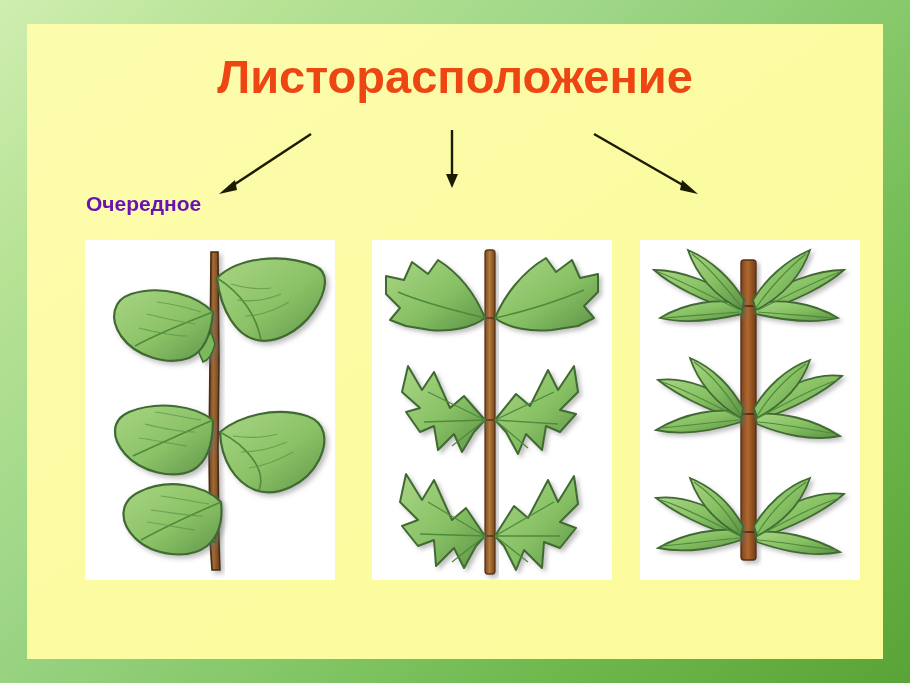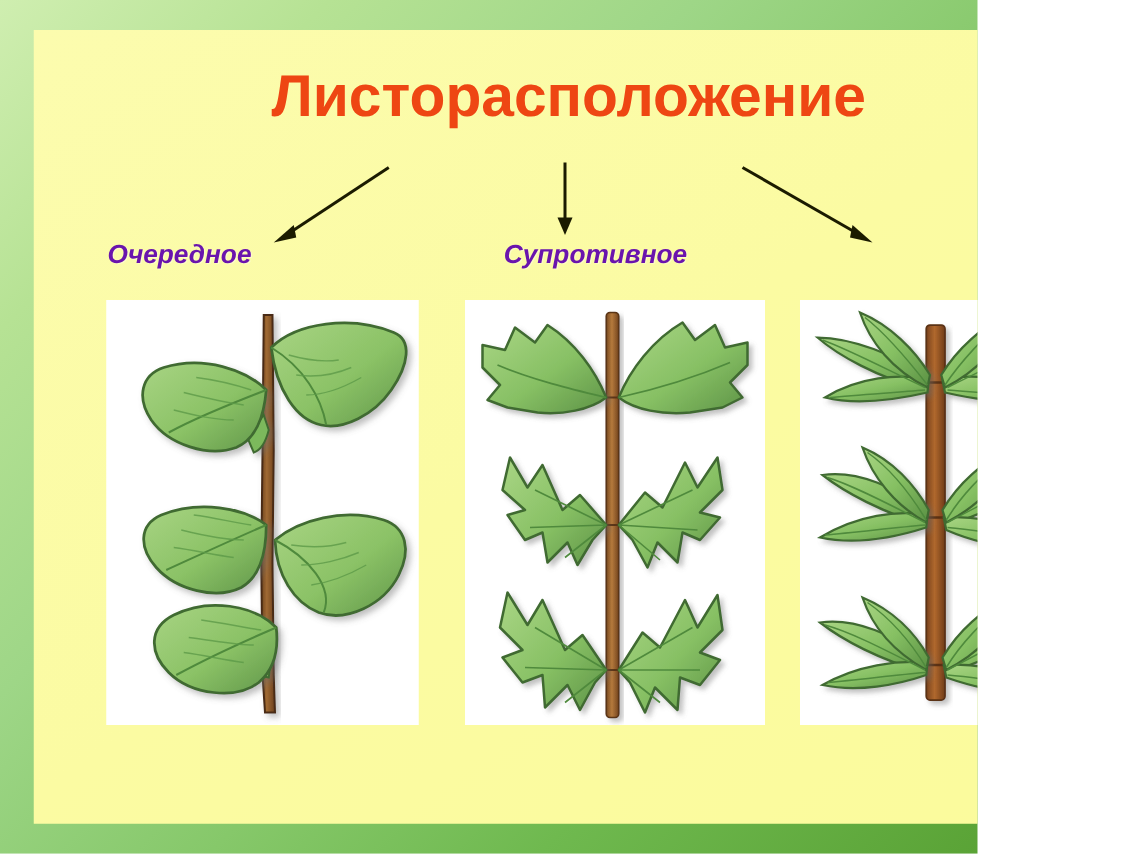--- a/index.html
+++ b/index.html
@@ -2,21 +2,21 @@
 <html><head>
 <meta charset="utf-8">
 <style>
   html, body {
     margin: 0;
     padding: 0;
     background: #ffffff;
   }
   #slide {
     position: relative;
-    width: 782px;
+    width: 910px;
     height: 683px;
     overflow: hidden;
     font-family: "Liberation Sans", sans-serif;
     background: linear-gradient(135deg, #cfeeb0 0%, #b6e294 18%, #9ed687 38%, #86c86a 58%, #6fb94f 76%, #5aa336 100%);
   }
   #inner-panel {
     position: absolute;
     left: 27px;
     top: 24px;
     width: 856px;
@@ -37,21 +37,20 @@
     white-space: nowrap;
     line-height: 1.05;
   }
   .cat-label {
     position: absolute;
     font-size: 21px;
     font-weight: bold;
     color: #6a14ad;
     white-space: nowrap;
     text-shadow: 1px 1px 0 rgba(255,255,255,0.35);
-    font-style: italic;
   }
   #label-alternate { left: 86px;  top: 192px; }
   #label-opposite  { left: 403px; top: 192px; }
   #label-whorled   { left: 684px; top: 192px; }
 
   .arrow-svg {
     position: absolute;
     overflow: visible;
   }
   #arrow-alternate { left: 215px; top: 130px; }
@@ -88,21 +87,20 @@
     <line x1="12" y1="0" x2="12" y2="48" stroke="#1b1b00" stroke-width="2.4"></line>
     <polygon points="12,58 6,44 18,44" fill="#1b1b00"></polygon>
   </svg>
 
   <svg id="arrow-whorled" class="arrow-svg" width="110" height="66" viewBox="0 0 110 66">
     <line x1="4" y1="4" x2="98" y2="58" stroke="#1b1b00" stroke-width="2.4"></line>
     <polygon points="108,64 92,50 90,60" fill="#1b1b00"></polygon>
   </svg>
 
   <div class="cat-label" id="label-alternate">Очередное</div>
-  <div class="cat-label" id="label-opposite">Супротивное</div>
 
   <div class="plant-panel" id="panel-alternate">
     <svg class="plant-svg" viewBox="0 0 250 340" preserveAspectRatio="none">
       <defs>
         <linearGradient id="lf1" x1="0" y1="0" x2="1" y2="1">
           <stop offset="0%" stop-color="#a8d483"></stop>
           <stop offset="55%" stop-color="#8bc266"></stop>
           <stop offset="100%" stop-color="#61974a"></stop>
         </linearGradient>
         <linearGradient id="stm1" x1="0" y1="0" x2="1" y2="0">

